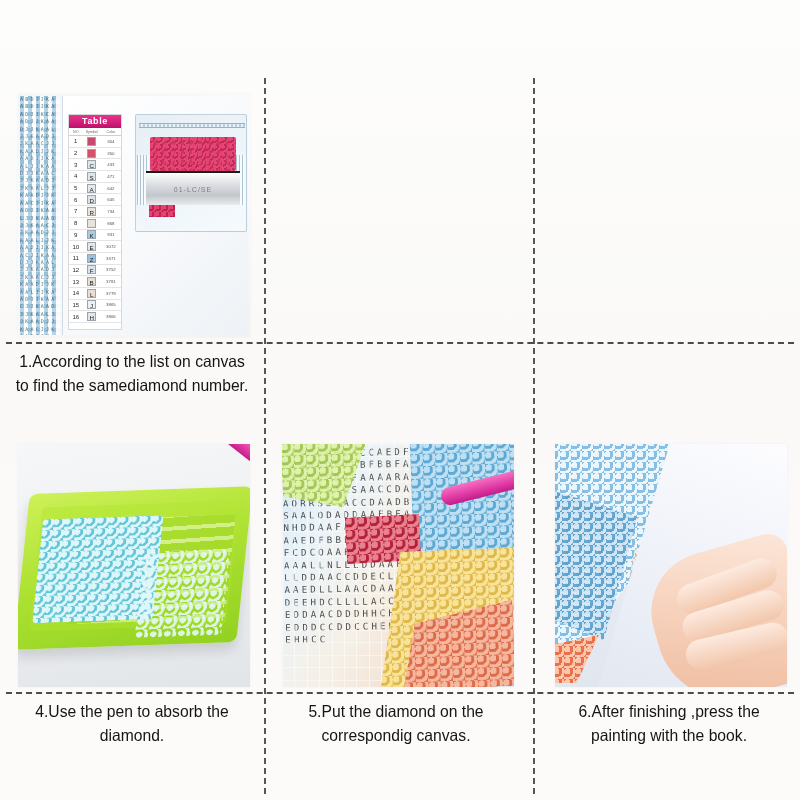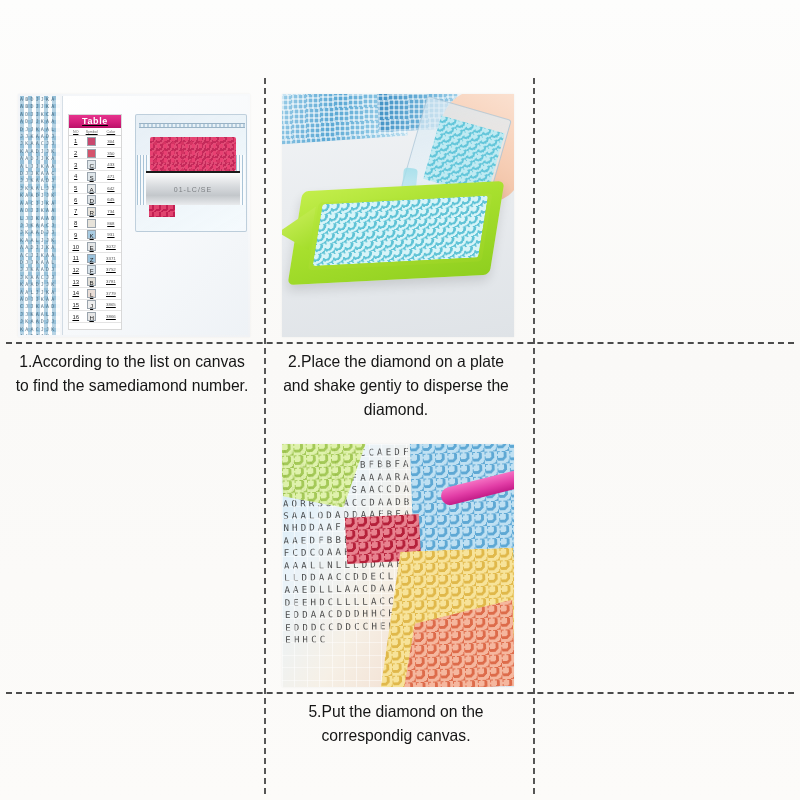--- a/index.html
+++ b/index.html
@@ -131,21 +131,21 @@
     word-break: break-all; overflow: hidden; opacity: 0.85;
     font-family: "DejaVu Sans Mono", monospace;
   }
   .p1 .sheet {
     position: absolute; left: 44px; top: 2px; width: 186px; height: 239px;
     background: linear-gradient(135deg,#ffffff 0%, #f7f9fb 55%, #eef2f6 100%);
     border-left: 1px solid rgba(180,195,210,0.5);
   }
   .p1 .chart {
     position: absolute; left: 5px; top: 18px; width: 54px; height: 216px;
-    background: #ffffff; border: 1px solid #d8d8d8; text-decoration: underline;
+    background: #ffffff; border: 1px solid #d8d8d8;
   }
   .p1 .chart-head {
     height: 13px;
     background: linear-gradient(180deg,#e6338c 0%, #d41f7c 55%, #bb1168 100%);
     color: #ffffff; font-size: 9px; font-weight: bold; text-align: center;
     line-height: 13px; letter-spacing: 0.6px;
   }
   .p1 .chart-colhead {
     display: flex; height: 8px; font-size: 3.6px; color: #6a6a6a;
     border-bottom: 1px solid #cfcfcf; align-items: center;
@@ -628,49 +628,61 @@
             <div class="bag-side bs-r"></div>
             <div class="bag-beads"></div>
             <div class="bag-label">01-LC/SE</div>
             <div class="bag-beads2"></div>
           </div>
         </div>
       </div>
       <div class="caption">1.According to the list on canvas to find the samediamond number.</div>
     </div>
 
-    <div class="cell c1">
-      <div class="photo p2">
-        <div class="canvas2"></div>
-        <div class="canvas2b"></div>
-        <div class="hand2"></div>
-        <div class="bag2">
-          <div class="bag2-beads"></div>
+
+
+    <div class="cell c3">
+      <div class="photo p4">
+        <div class="tray4">
+          <div class="tray4-inner"></div>
+          <div class="grooves"></div>
+          <div class="beads4"></div>
+          <div class="beads4-rows"></div>
         </div>
-        <div class="pour"></div>
-        <div class="tray">
-          <div class="tray-spout"></div>
-          <div class="tray-inner"></div>
-          <div class="tray-beads"></div>
+        <div class="pen4">
+
+          <div class="pen4-grip"></div>
         </div>
       </div>
-      <div class="caption">2.Place the diamond on a plate and shake gentiy to disperse the diamond.</div>
+      <div class="caption">4.Use the pen to absorb the diamond.</div>
     </div>
-
-
 
     <div class="cell c4">
       <div class="photo p5">
         <div class="letters">ACECCOHEACCAEDFBBDBBFAAAACCCAAEDFBFBFBBFAAAADCCAAECCAFBFBFBBFAAAARADCCCADFBFBDBBBFAAAASAACCDAABFFBBBBFAAAORRSSAACCDAADBFBBBFAAARRSSAALODADDAAFBFAAACASSAANNNNHDDAAFAAFBACASLANNNNNNHDDAAEDFBBEHDAASNNNHNNDDAALFBFCDCOAAHNNLLNNHDAAFBBFEHCDAAALLNLLLDDAAFBFEELDDAALLLLLDDAACCDDECLLAADDALLAACDDAAEDLLLAACDAAECDDCCLLLACCDDEEHDCLLLLACCEDDAACDLLLHCCEDDAACDDDHHCHCACEDDCDDHCECEDDDCCDDCCHEHHCACCCDDCDDCHEHHCC</div>
         <div class="grid-overlay"></div>
         <div class="placed-green"></div>
         <div class="placed-blue"></div>
         <div class="placed-red"></div>
         <div class="placed-warm"></div>
         <div class="placed-warm2"></div>
         <div class="pen5"></div>
       </div>
       <div class="caption">5.Put the diamond on the correspondig canvas.</div>
     </div>
 
+    <div class="cell c5">
+      <div class="photo p6">
+        <div class="painting"></div>
+        <div class="painting-dark"></div>
+        <div class="painting-grey"></div>
+        <div class="painting-warm"></div>
+        <div class="sheet6"></div>
+        <div class="hand6"></div>
+        <div class="finger6 f1"></div>
+        <div class="finger6 f2"></div>
+        <div class="finger6 f3"></div>
+      </div>
+      <div class="caption">6.After finishing ,press the painting with the book.</div>
+    </div>
 
   </div>
 </div>
 
 </body></html>

